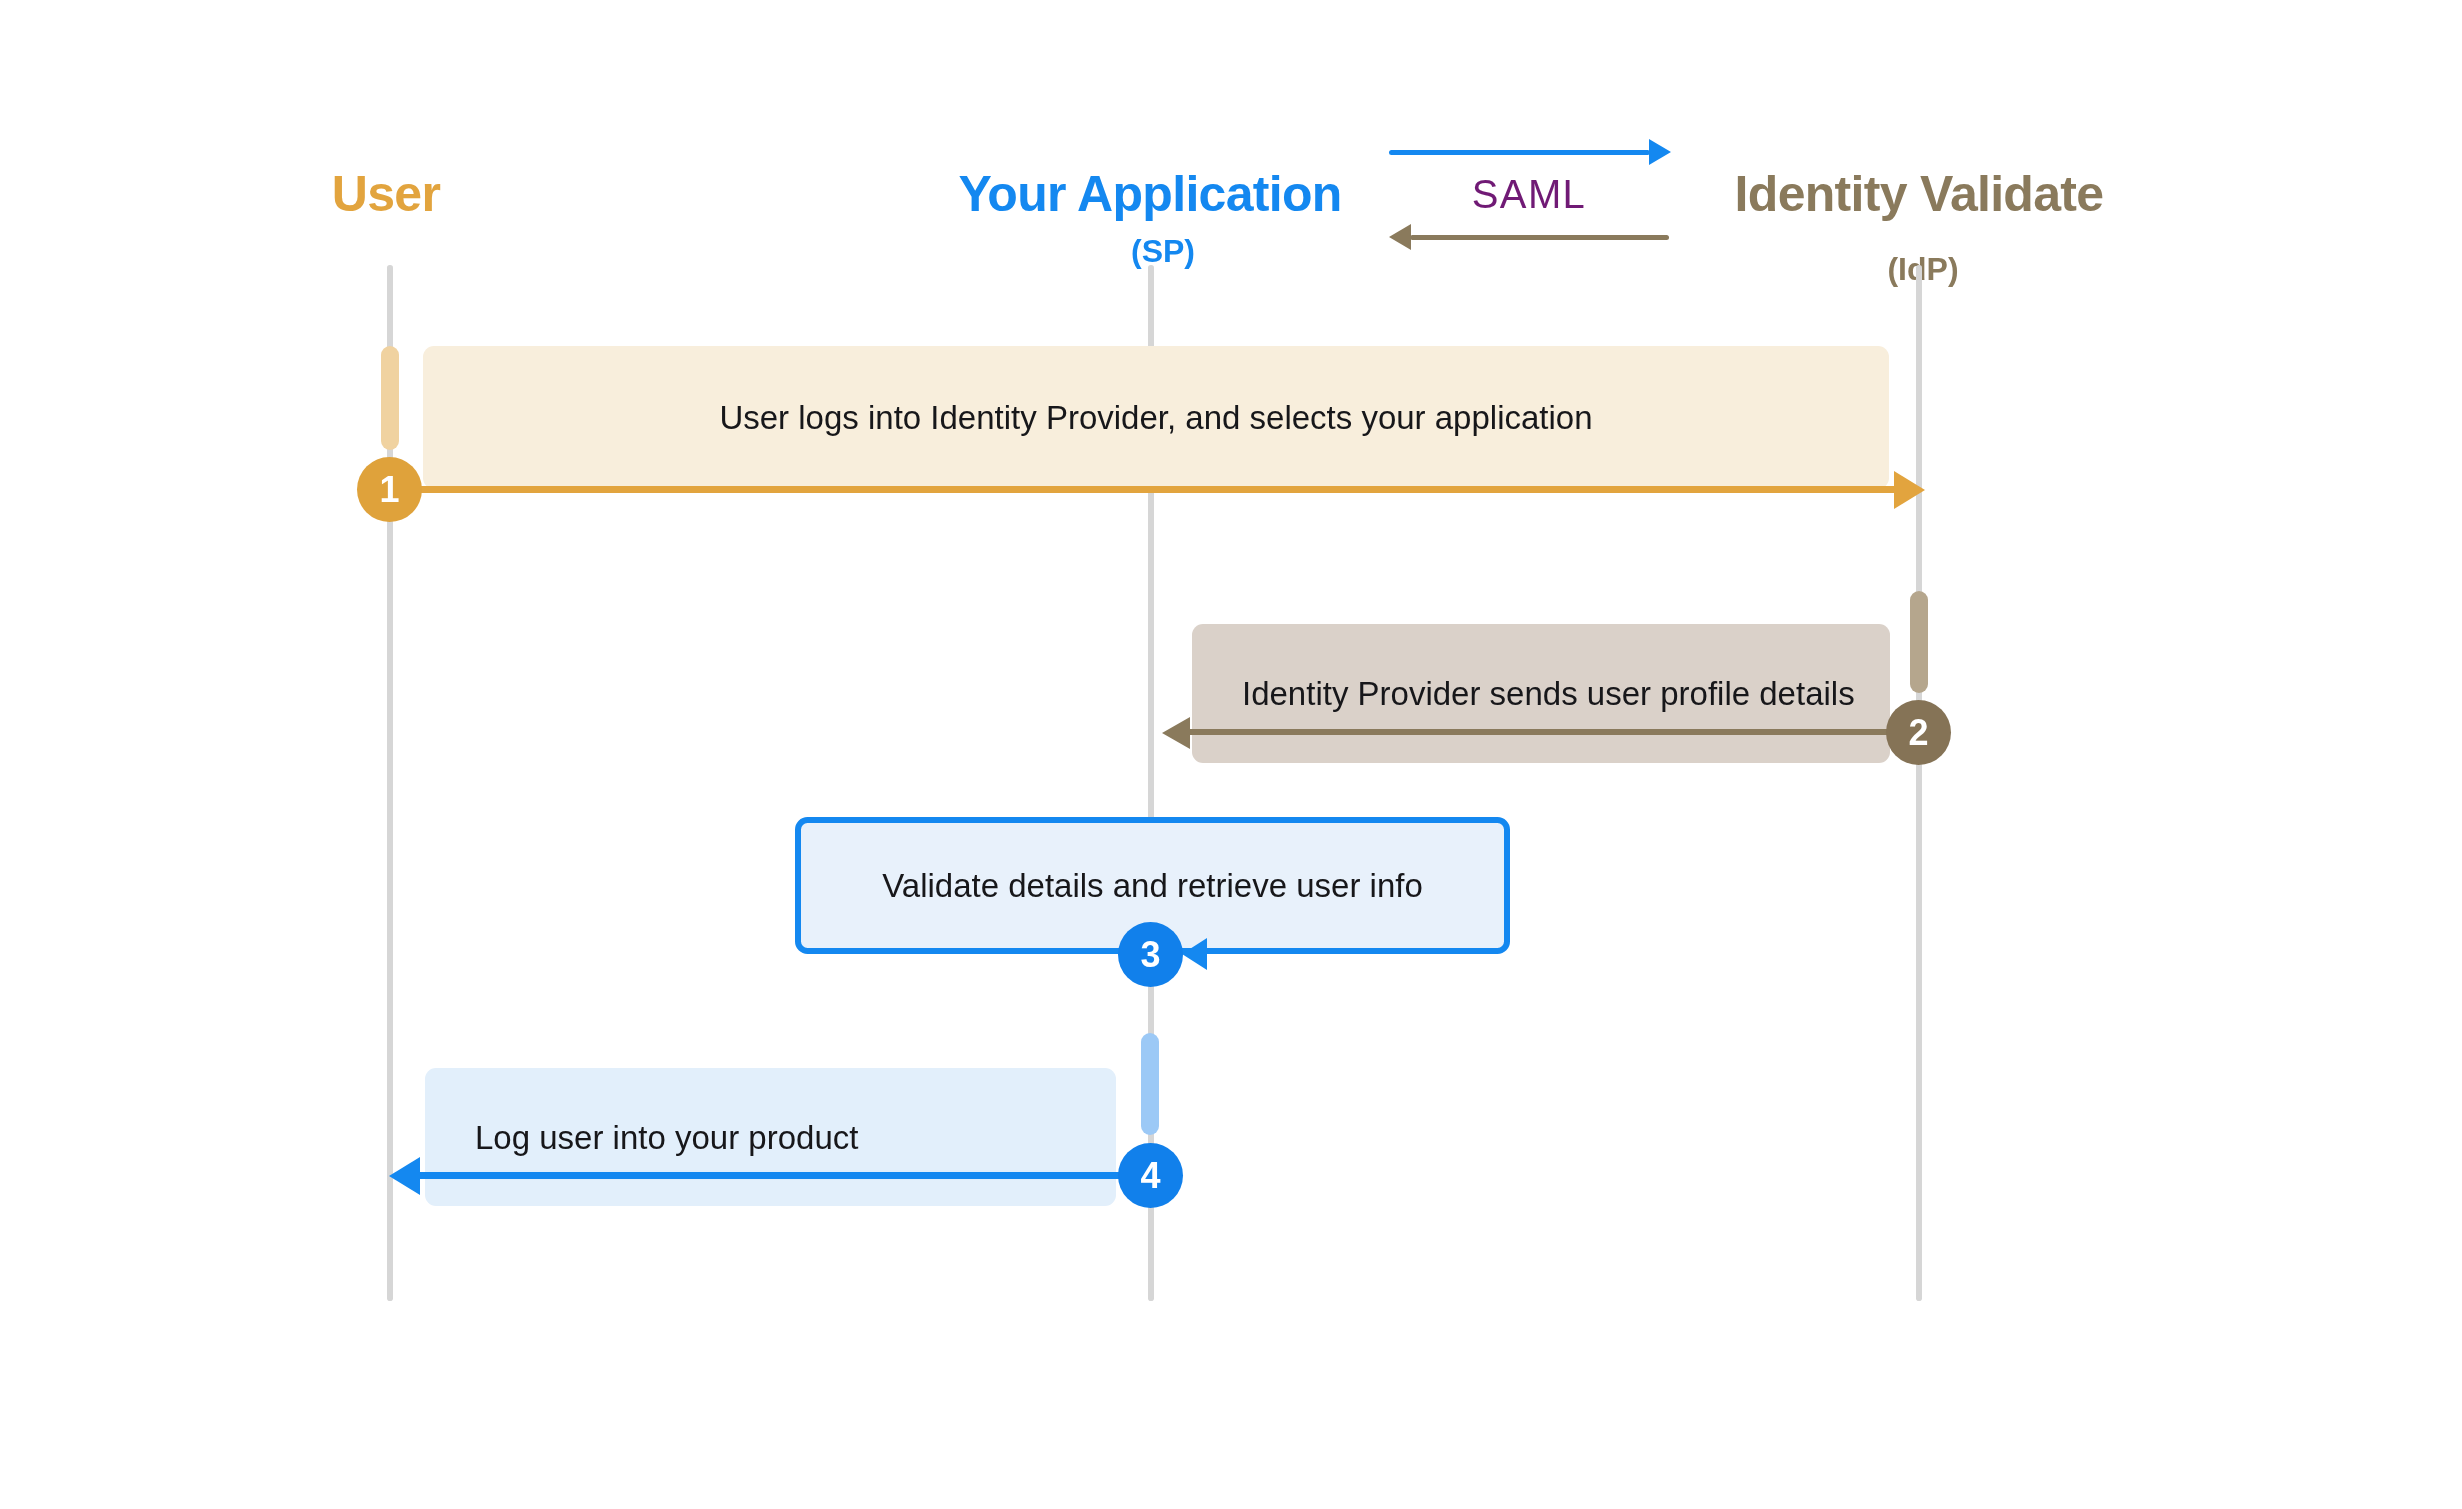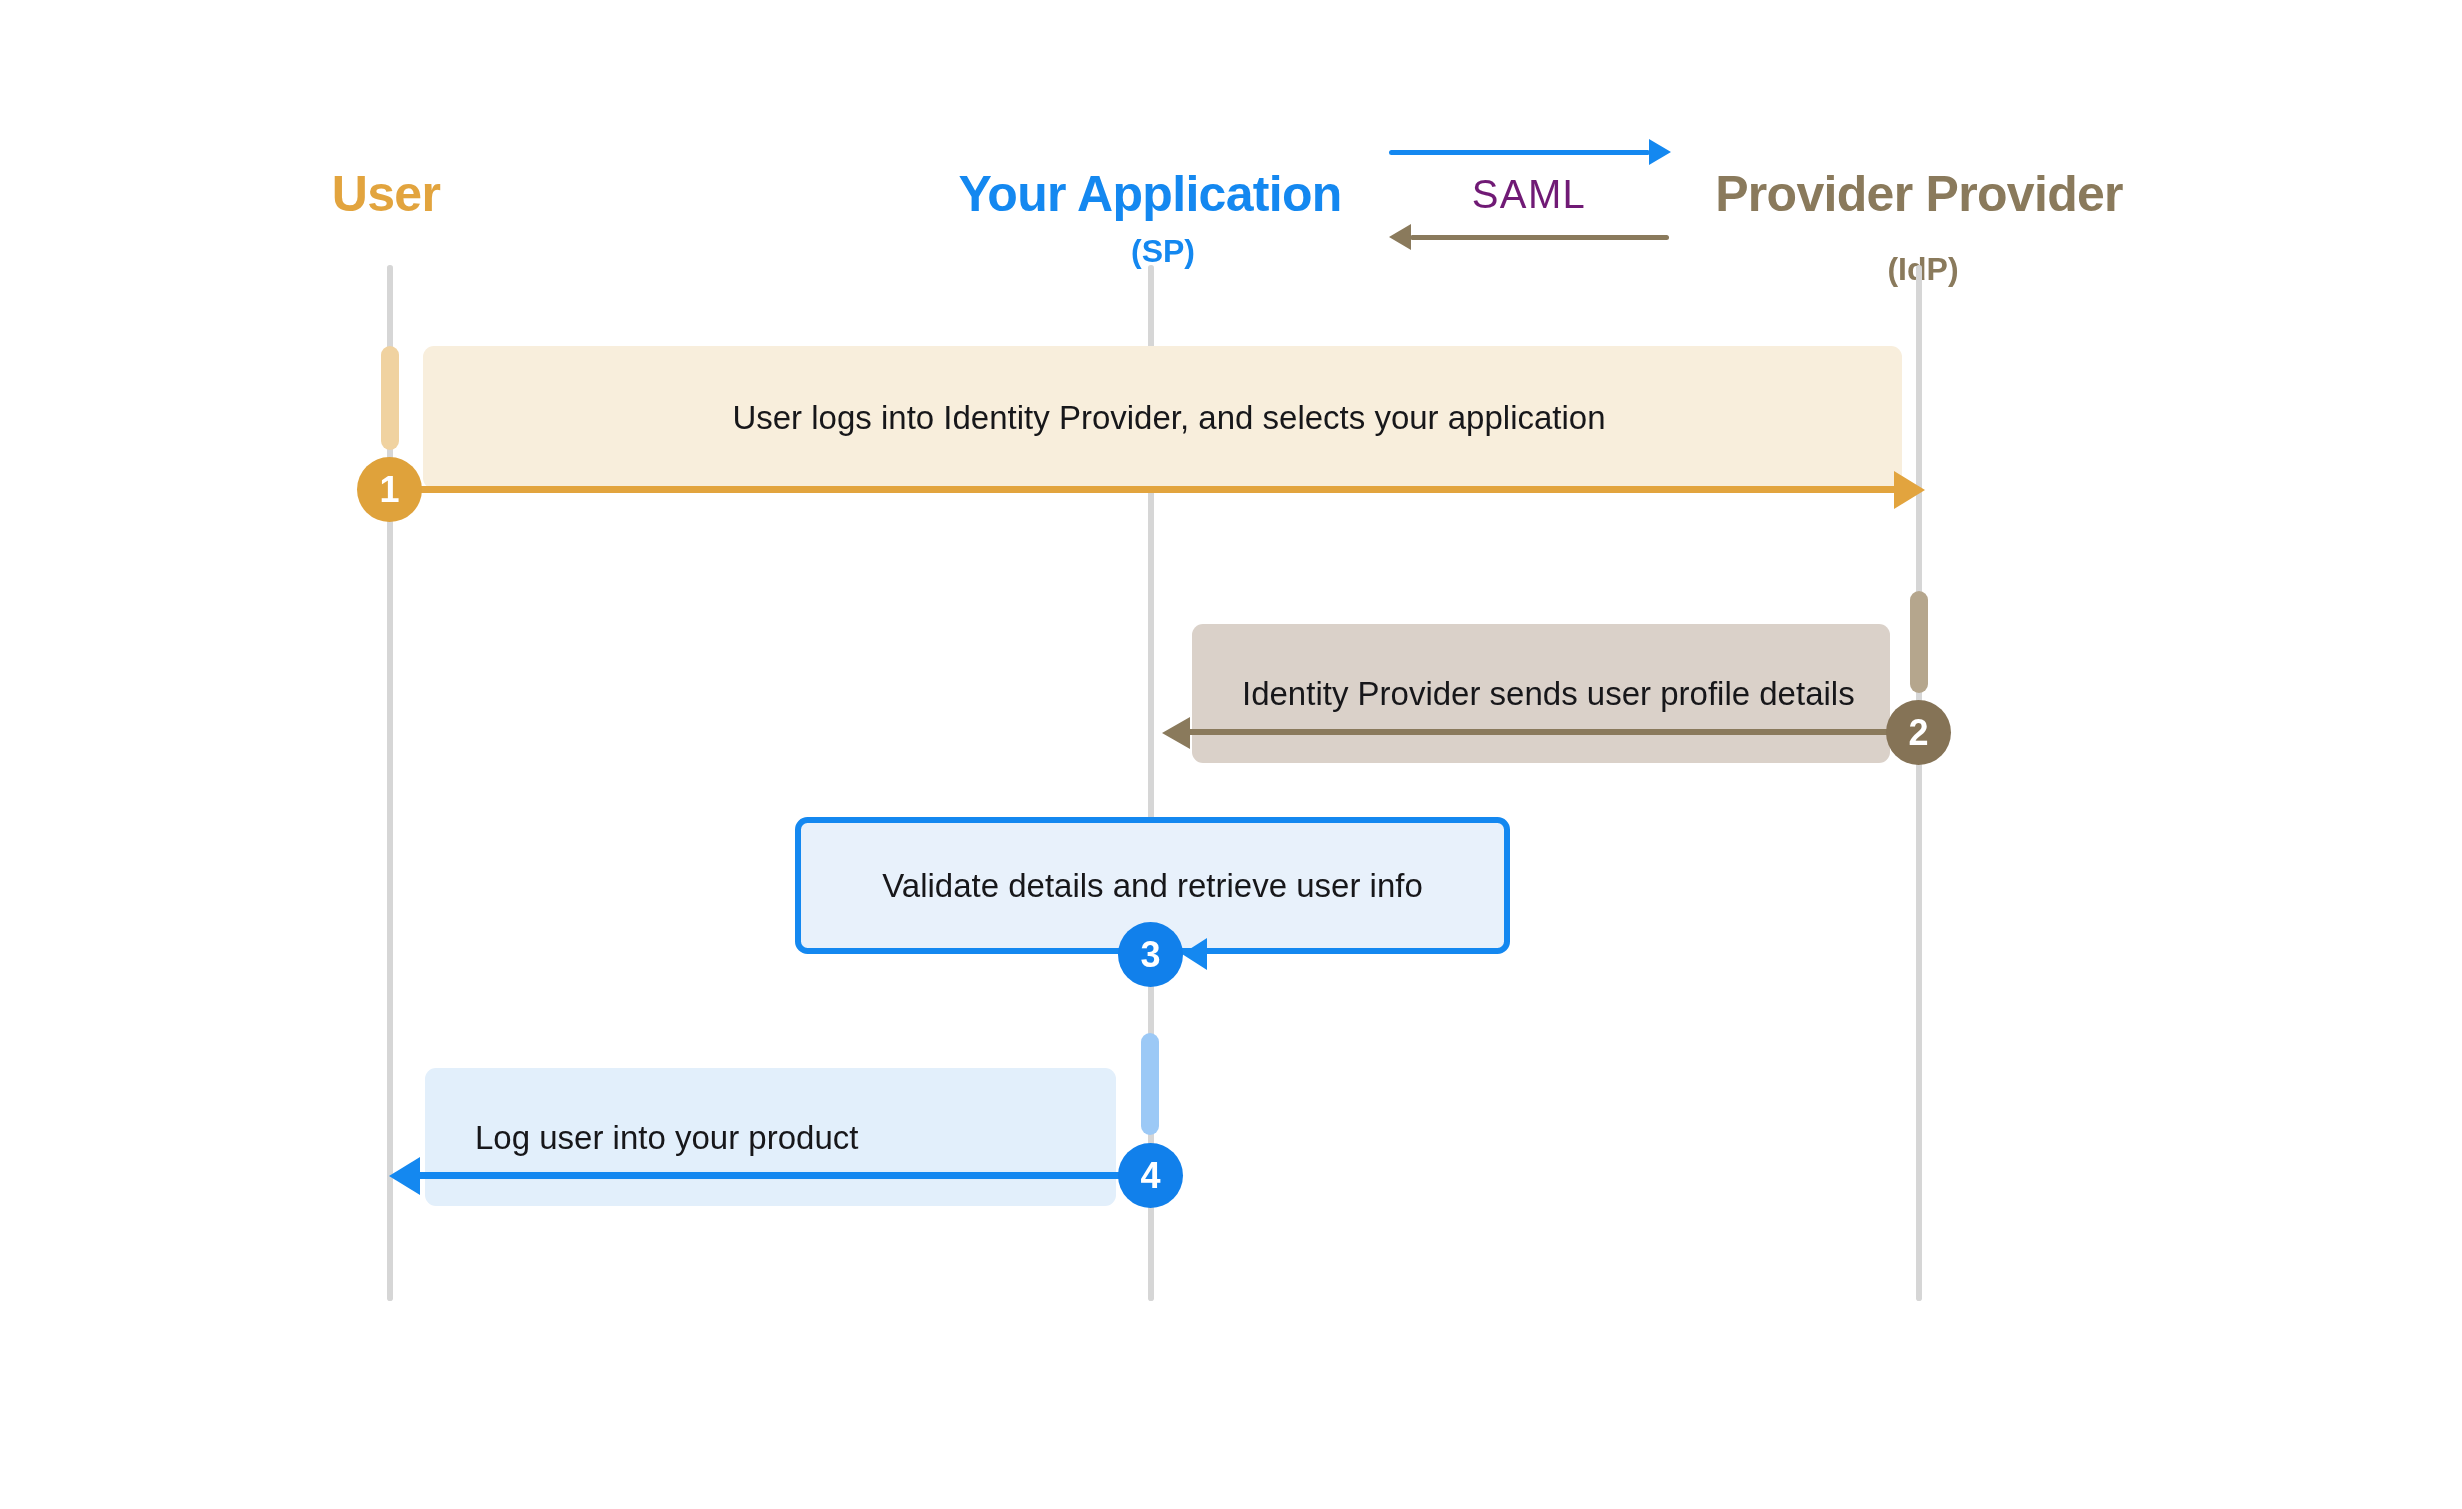--- a/index.html
+++ b/index.html
@@ -62,38 +62,38 @@
 </head>
 <body>
 
 <div id="canvas">
 
   <div class="actor-title" style="left:386px;top:169px;color:#E2A43E;">User</div>
 
   <div class="actor-title" style="left:1150px;top:169px;color:#1488F0;">Your Application</div>
   <div class="actor-sub" style="left:1150px;top:235px;color:#1488F0;margin-left:13px;">(SP)</div>
 
-  <div class="actor-title" style="left:1919px;top:169px;color:#8A7A5C;">Provider Provider</div>
+  <div class="actor-title" style="left:1919px;top:169px;color:#8A7A5C;">Identity Validate</div>
   <div class="actor-sub" style="left:1923px;top:253px;color:#8A7A5C;">(IdP)</div>
 
   <div class="hline" style="left:1389px;top:150px;width:261px;height:4.9px;background:#1488F0;"></div>
   <div class="tri-right" style="left:1649px;top:139px;border-width:13.2px 0 13.2px 22px;border-color:transparent transparent transparent #1488F0;"></div>
 
   <div class="saml-text" style="left:1529px;top:174px;">SAML</div>
 
   <div class="hline" style="left:1410px;top:235px;width:259px;height:4.9px;background:#8A7A5C;"></div>
   <div class="tri-left" style="left:1389px;top:224px;border-width:13.2px 22px 13.2px 0;border-color:transparent #8A7A5C transparent transparent;"></div>
 
   <div class="lifeline" style="left:387px;"></div>
   <div class="lifeline" style="left:1148px;"></div>
   <div class="lifeline" style="left:1916px;"></div>
 
   <div class="activation" style="left:381px;top:346px;height:104px;background:#F0D2A0;"></div>
 
-  <div class="msgbox centered" style="left:423px;top:346px;width:1466px;height:143px;background:#F8EEDC;padding-left:13px;">
+  <div class="msgbox centered" style="left:423px;top:346px;width:1466px;height:143px;background:#F8EEDC;">
     <span>User logs into Identity Provider, and selects your application</span>
   </div>
 
   <div class="hline" style="left:390px;top:486px;width:1510px;height:7px;background:#E2A43E;"></div>
   <div class="tri-right" style="left:1894px;top:471px;border-width:19px 0 19px 31px;border-color:transparent transparent transparent #E2A43E;"></div>
 
   <div class="stepcircle" style="left:357px;top:457px;background:#DFA23B;">
     <span>1</span>
   </div>
 

